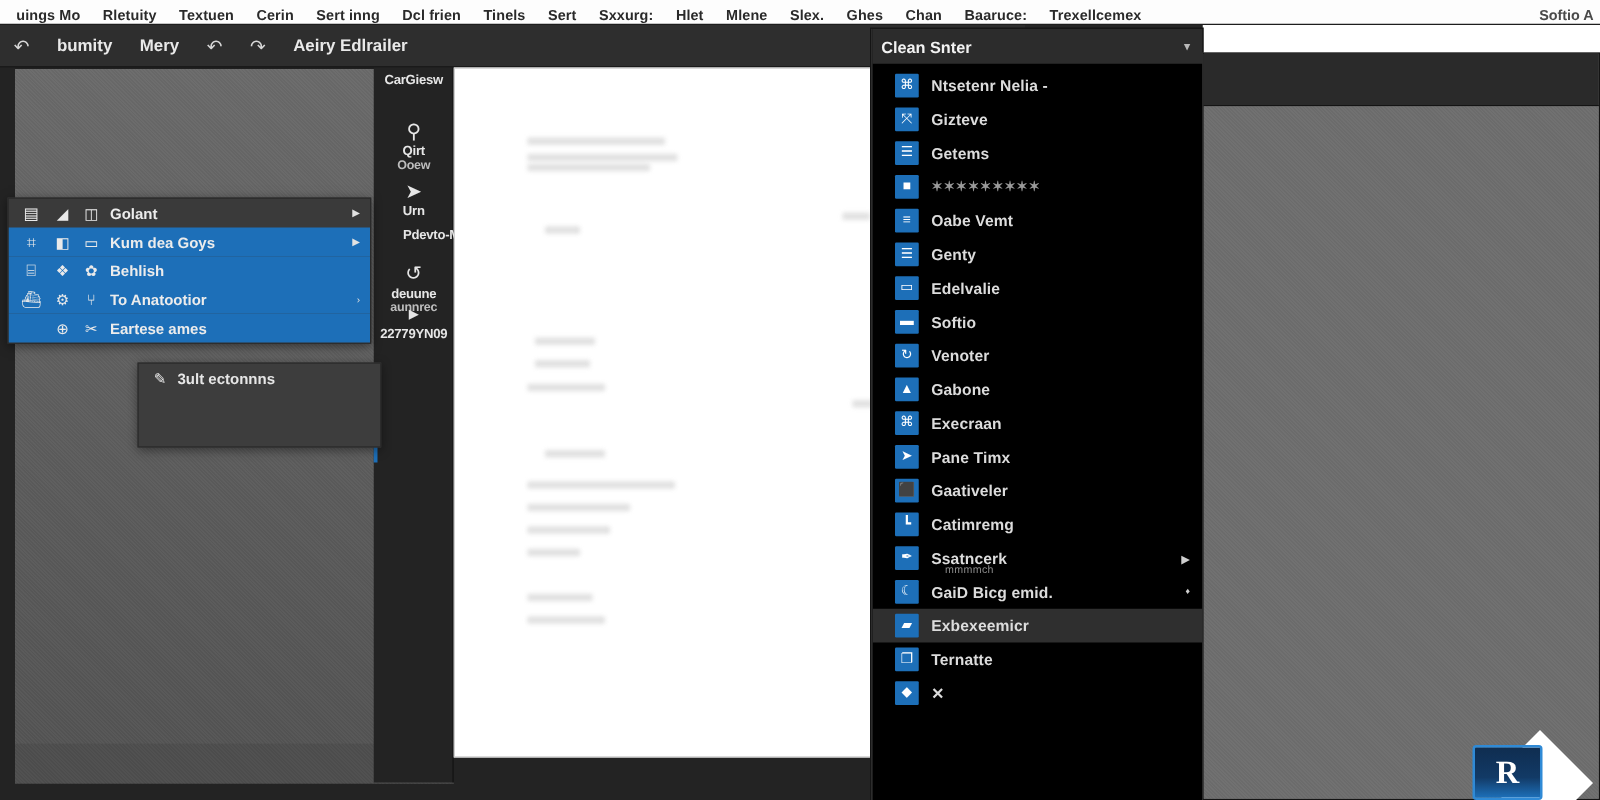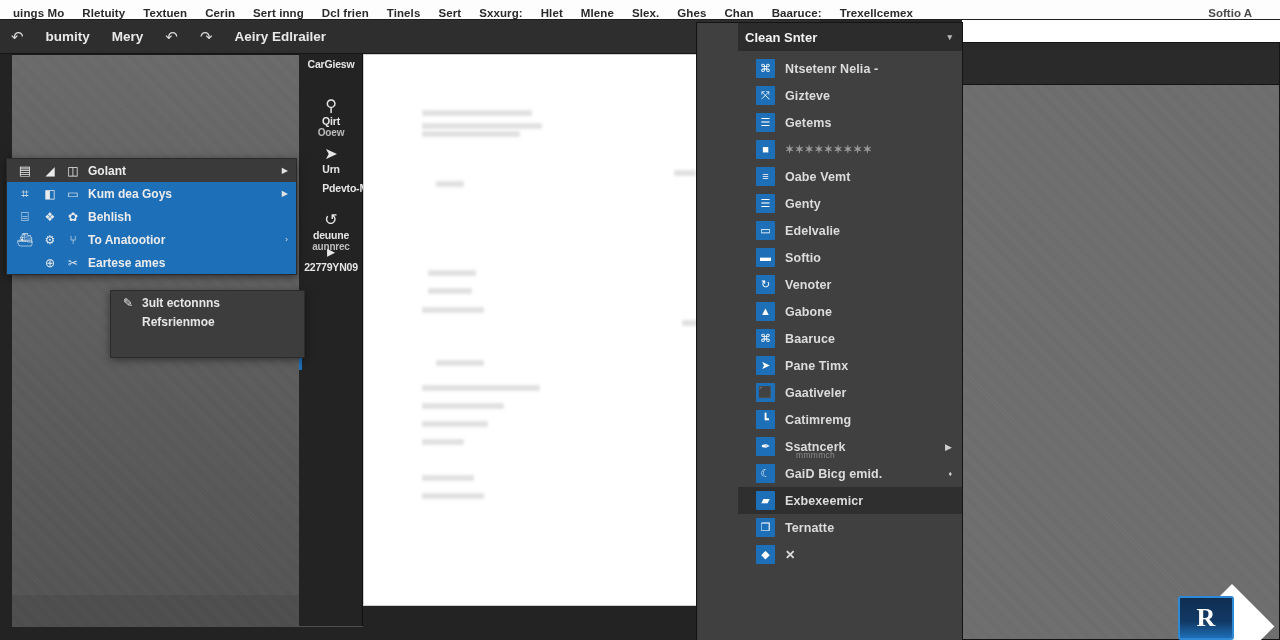--- a/index.html
+++ b/index.html
@@ -19,21 +19,21 @@
     border-bottom: 1px solid #1e1e1e;
     display: flex; align-items: flex-end;
     padding-left: 4px;
     filter: blur(0.35px);
   }
   .osbar .mi {
     font-size: 11.5px; color: #2a2a2a; font-weight: 600;
     padding: 0 9px; white-space: nowrap; letter-spacing: .1px;
   }
   .osbar .spacer { flex: 1 1 auto; }
-  .osbar .right-mi { font-size: 11.5px; color: #4a4a4a; font-weight: 600; padding-right: 28px; white-space: nowrap; }
+  .osbar .right-mi { font-size: 11.5px; color: #4a4a4a; font-weight: 600; padding-right: 5px; white-space: nowrap; }
 
   
   .appA {
     position: absolute; left: 0; top: 20px; width: 962px; height: 620px;
     background: #232323;
   }
   .toolbarA {
     position: absolute; left: 0; top: 0; width: 820px; height: 34px;
     background: #2e2e2e;
     display: flex; align-items: center;
@@ -93,24 +93,23 @@
     overflow: hidden;
   }
   .docline {
     position: absolute; height: 6px; border-radius: 1px;
     background: #dcdcdc; filter: blur(1.6px); opacity: .85;
   }
 
   
   .panelR {
     position: absolute; left: 697px; top: 23px; width: 265px; height: 617px;
-    background: #404040;
+    background: #000000;
     border-left: 1px solid #3a3a3a;
     box-shadow: 0 0 0 1px #141414;
-    padding-left: 40px;
   }
   .panelR-title {
     height: 28px; display: flex; align-items: center; justify-content: space-between;
     padding: 0 10px 0 7px;
     background: #2c2c2c;
     color: #f2f2f2; font-size: 13px; font-weight: 700;
     filter: blur(0.3px);
   }
   .panelR-title .caret { color: #b9b9b9; font-size: 9px; }
   .panelR-body { height: 589px; overflow: hidden; padding-top: 4px; }
@@ -334,24 +333,20 @@
         <span class="cico2">⊕</span>
         <span class="cico2">✂</span>
         <span class="clabel">Eartese ames</span>
       </div>
     </div>
   <div class="ctxsub" id="ctxsub">
       <div class="subrow">
         <span class="cico2">✎</span>
         <span class="sublabel">3ult ectonnns</span>
       </div>
-      <div class="subrow">
-        <span class="cico2"></span>
-        <span class="sublabel">Refsrienmoe</span>
-      </div>
     </div>
 
   <div class="panelR">
     <div class="panelR-title">
       <span>Clean Snter</span>
       <span class="caret">▾</span>
     </div>
     <div class="panelR-body" id="panelRbody">
         <div class="prow">
           <span class="pico">
@@ -410,21 +405,21 @@
         <div class="prow">
           <span class="pico">
             <span class="in">▲</span>
           </span>
           <span class="plabel">Gabone</span>
         </div>
         <div class="prow">
           <span class="pico">
             <span class="in">⌘</span>
           </span>
-          <span class="plabel">Baaruce</span>
+          <span class="plabel">Execraan</span>
         </div>
         <div class="prow">
           <span class="pico">
             <span class="in">➤</span>
           </span>
           <span class="plabel">Pane Timx</span>
         </div>
         <div class="prow">
           <span class="pico">
             <span class="in">⬛</span>

